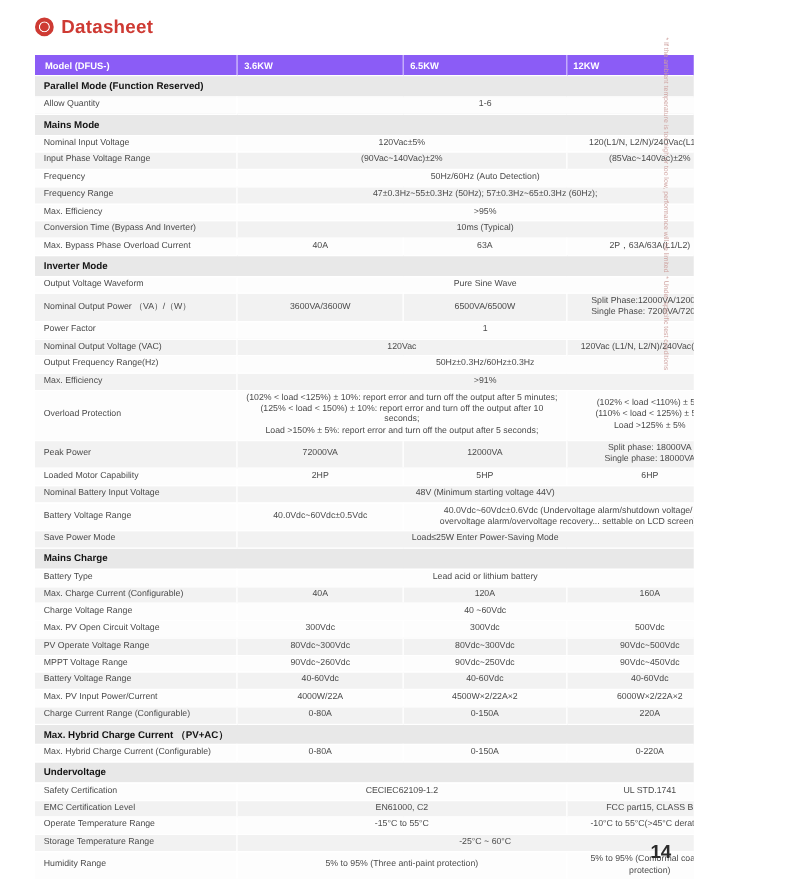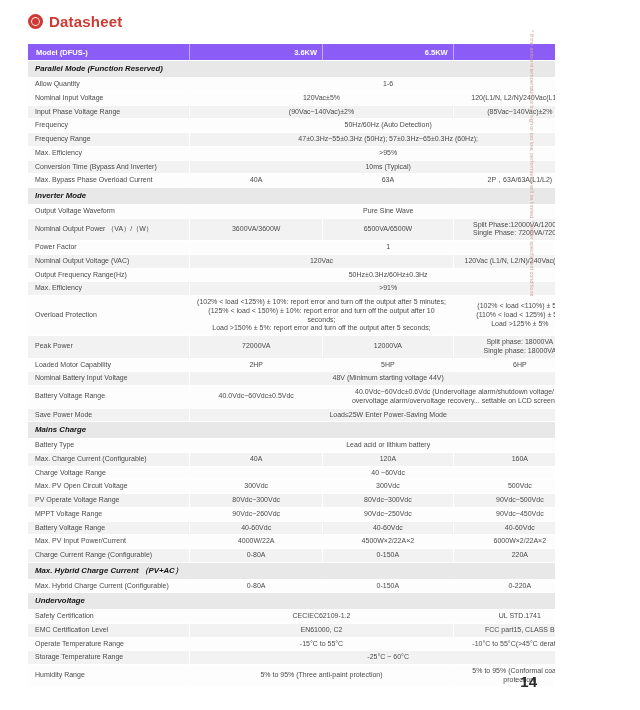--- a/index.html
+++ b/index.html
@@ -14,23 +14,23 @@
   table.spec{position:absolute;left:28px;top:44px;width:558px;border-collapse:collapse;table-layout:fixed;}
   table.spec col.c0{width:29%;}
   table.spec col.c1{width:23.8%;}
   table.spec col.c2{width:23.4%;}
   table.spec col.c3{width:23.8%;}
 
   table.spec th,table.spec td{font-size:7px;line-height:1.25;padding:2px 5px;border-bottom:1px solid #ffffff;color:#4a4a4a;vertical-align:middle;}
 
   tr.head th{background:#8b5cf6;color:#ffffff;font-size:7.5px;font-weight:bold;padding:3.5px 5px;}
   tr.head th.model{text-align:left;padding-left:8px;}
-  tr.head th.kw{text-align:right;border-left:1px solid rgba(255,255,255,.5);}
-
-  tr.section-row td{background:#e8e8e8;color:#141414;font-weight:bold;font-size:7.8px;padding:3px 5px 3px 7px;font-style:italic;}
+  tr.head th.kw{text-align:left;border-left:1px solid rgba(255,255,255,.5);}
+
+  tr.section-row td{background:#e8e8e8;color:#141414;font-weight:bold;font-size:7.8px;padding:3px 5px 3px 7px;}
   tr.data-row td.label{text-align:left;padding-left:7px;}
   tr.data-row td.val{text-align:center;border-left:1px solid #ffffff;white-space:pre-line;}
   tr.data-row.alt td{background:#f2f2f2;}
   tr.data-row td{background:#fdfdfd;}
 
   .side-notes{position:absolute;top:30px;right:20px;writing-mode:vertical-rl;display:flex;gap:3px;color:#cfa29f;font-size:5.5px;line-height:1.4;}
   .page-number{position:absolute;right:18px;bottom:20px;font-size:15px;font-weight:bold;color:#2b2b2b;}
 </style>
 </head>
 <body>
@@ -58,20 +58,23 @@
       </tr>
     </thead>
     <tbody id="spec-body">
         <tr class="section-row">
           <td colspan="4">Parallel Mode (Function Reserved)</td>
         </tr>
         <tr class="data-row">
           <td class="label">Allow Quantity</td>
           <td class="val" colspan="3">1-6</td>
         </tr>
+        <tr class="section-row">
+          <td colspan="4">Mains Mode</td>
+        </tr>
         <tr class="data-row">
           <td class="label">Nominal Input Voltage</td>
           <td class="val" colspan="2">120Vac±5%</td>
           <td class="val" colspan="1">120(L1/N, L2/N)/240Vac(L1/L2)</td>
         </tr>
         <tr class="data-row alt">
           <td class="label">Input Phase Voltage Range</td>
           <td class="val" colspan="2">(90Vac~140Vac)±2%</td>
           <td class="val" colspan="1">(85Vac~140Vac)±2%</td>
         </tr>

